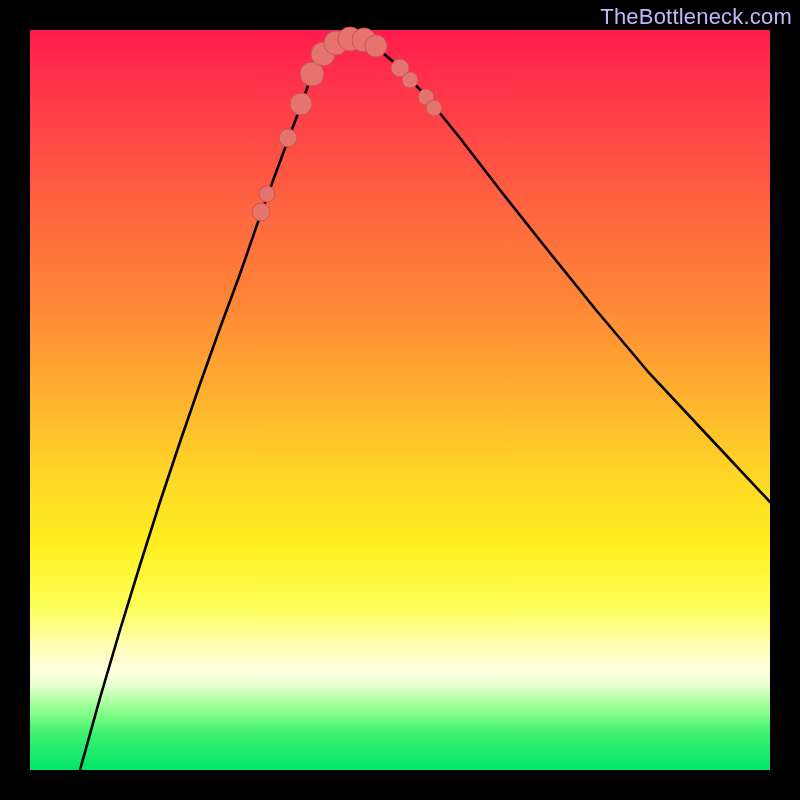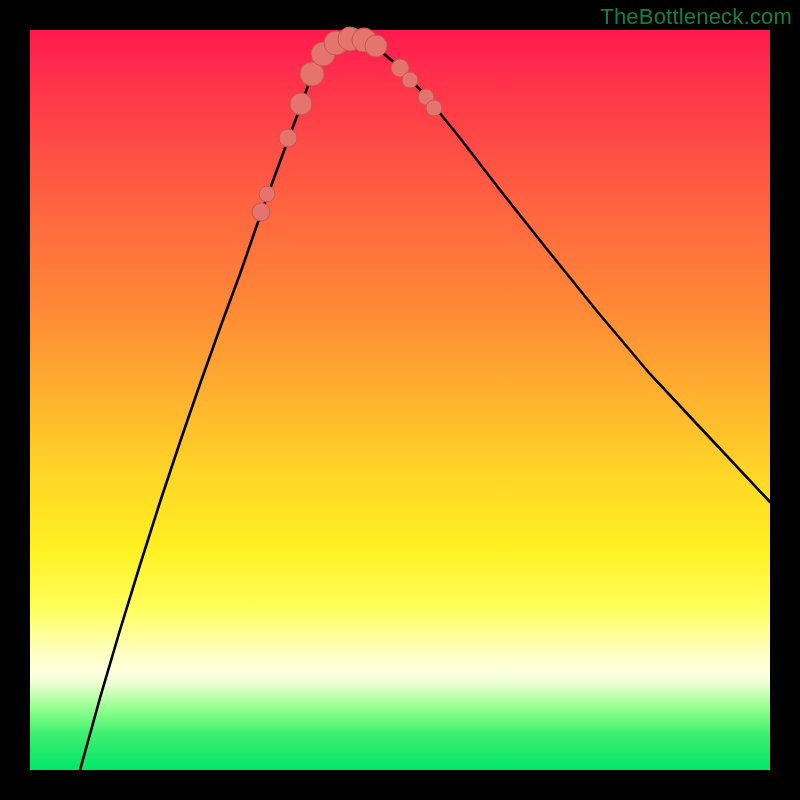--- a/index.html
+++ b/index.html
@@ -43,21 +43,21 @@
       #c0ffb0 90%,
       #8cff8c 92%,
       #40f070 95%,
       #00e66a 100%
     );
   }
   .watermark {
     position: absolute;
     top: 4px;
     right: 8px;
-    color: #15803d;
+    color: #c4b5fd;
     font-size: 22px;
     letter-spacing: 0.2px;
     user-select: none;
   }
   svg.curve {
     position: absolute;
     left: 0;
     top: 0;
     width: 740px;
     height: 740px;

